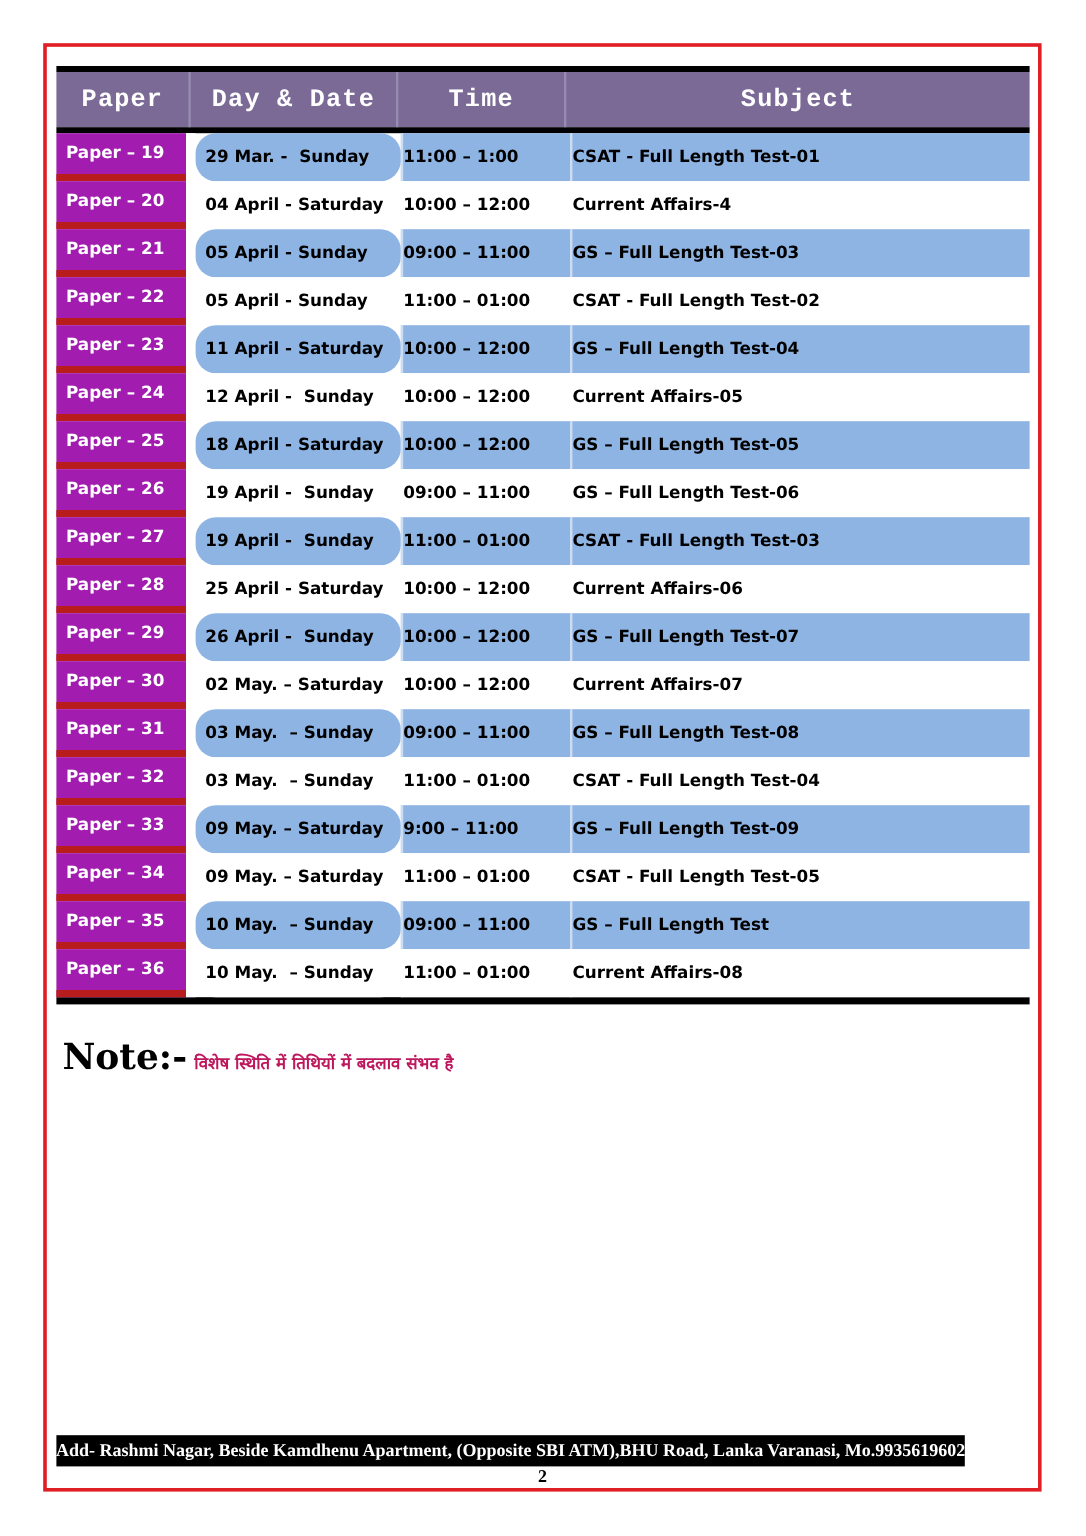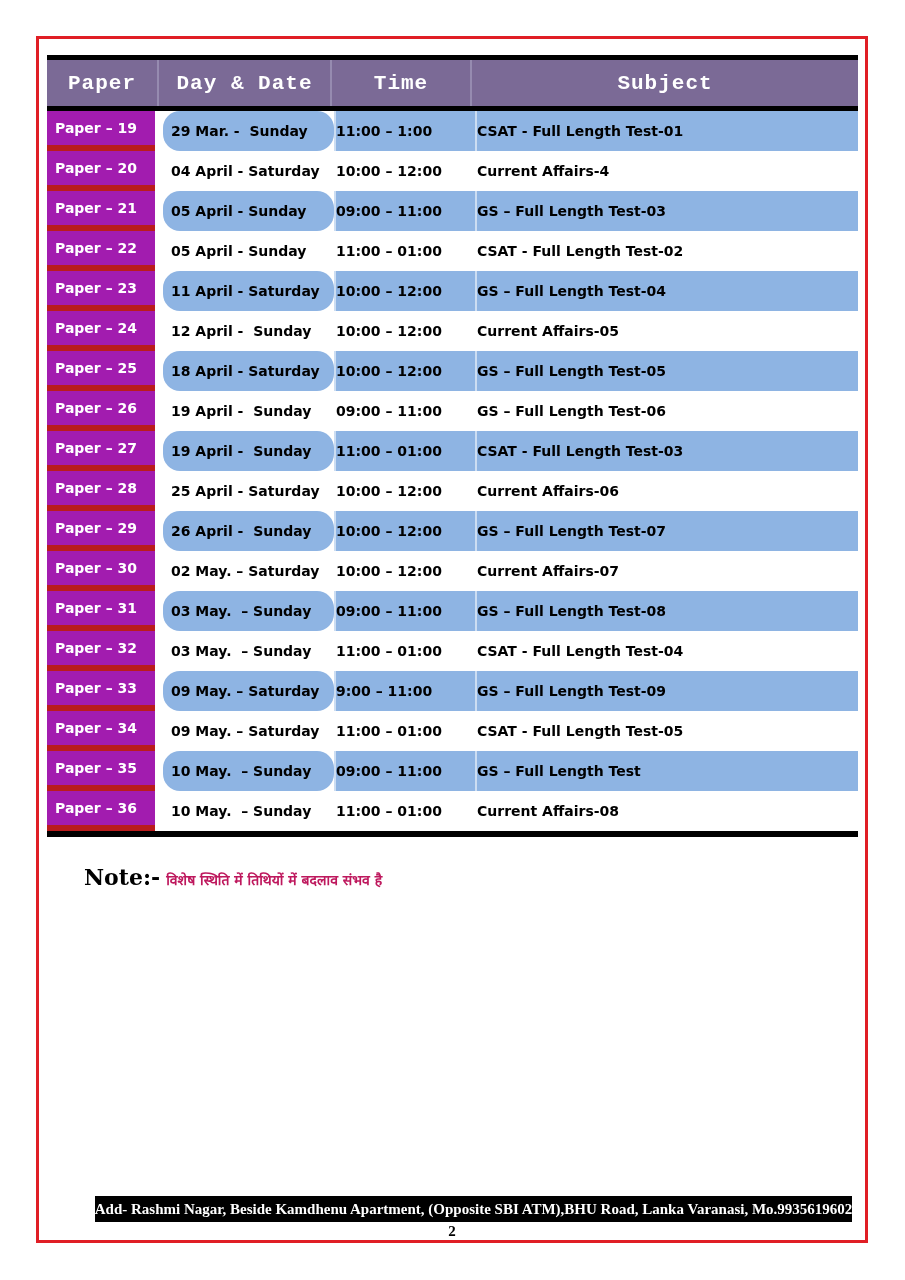--- a/index.html
+++ b/index.html
@@ -66,33 +66,32 @@
   .cell.time { border-left: 2px solid rgba(255,255,255,0.55); box-sizing: border-box; }
   .cell.subject { border-left: 2px solid rgba(255,255,255,0.55); box-sizing: border-box; }
   .note {
     position: absolute;
     left: 52px; top: 864px;
     display: flex; align-items: baseline;
     white-space: pre;
   }
   .note-label {
     font-family: "DejaVu Serif", "Liberation Serif", serif;
-    font-weight: bold; font-size: 22px; color: #000000;
+    font-weight: bold; font-size: 30px; color: #000000;
     margin-right: 6px;
-    margin-left: 32px;
   }
   .note-text {
     font-weight: bold; font-size: 14px; color: #be185d;
   }
   .footer-bar {
     position: absolute;
     left: 47px; top: 1196px;
     width: 757px; height: 26px;
     background: #000000;
-    display: flex; align-items: center; justify-content: center; margin-left: 48px;
+    display: flex; align-items: center; justify-content: center;
   }
   .footer-bar span {
     color: #ffffff;
     font-family: "Liberation Serif", serif;
     font-weight: bold; font-size: 15px;
     white-space: nowrap;
   }
   .page-number {
     position: absolute;
     left: 36px; top: 1223px;

